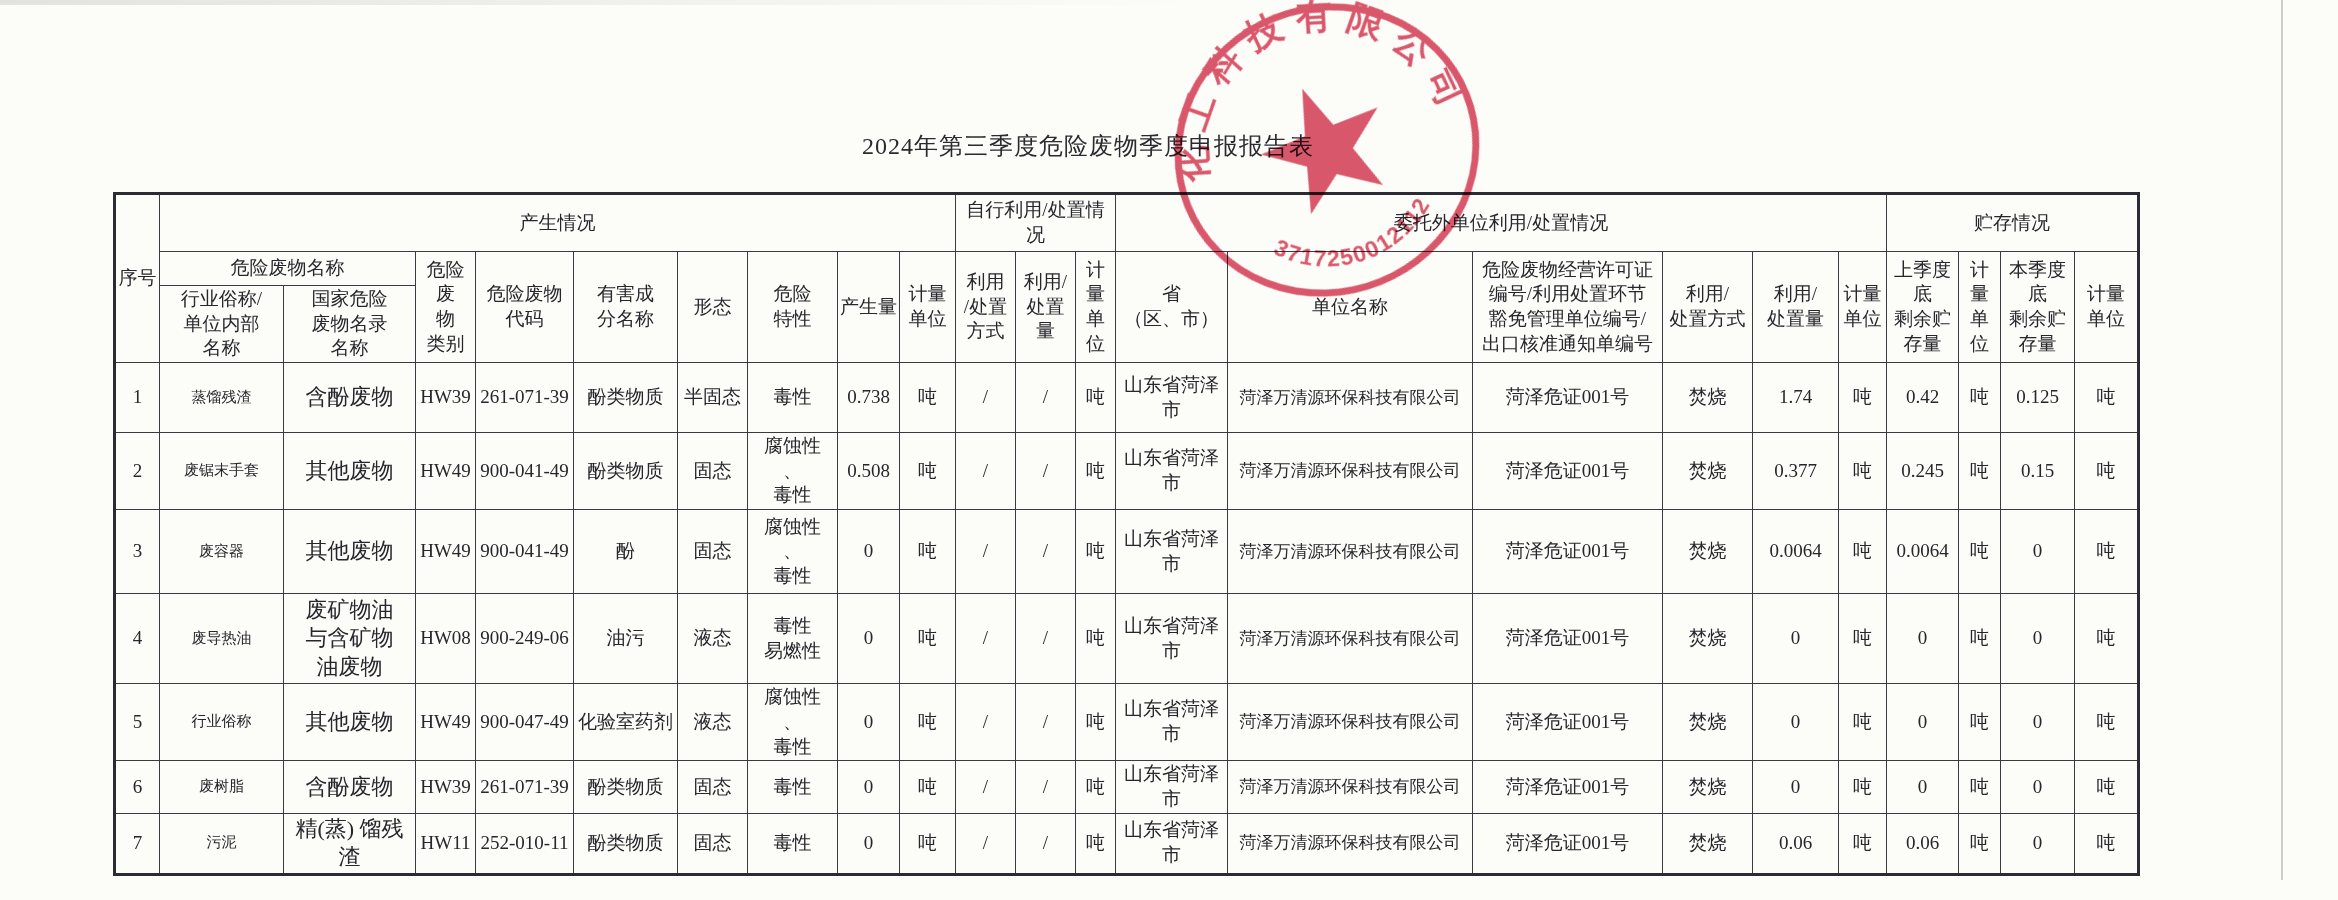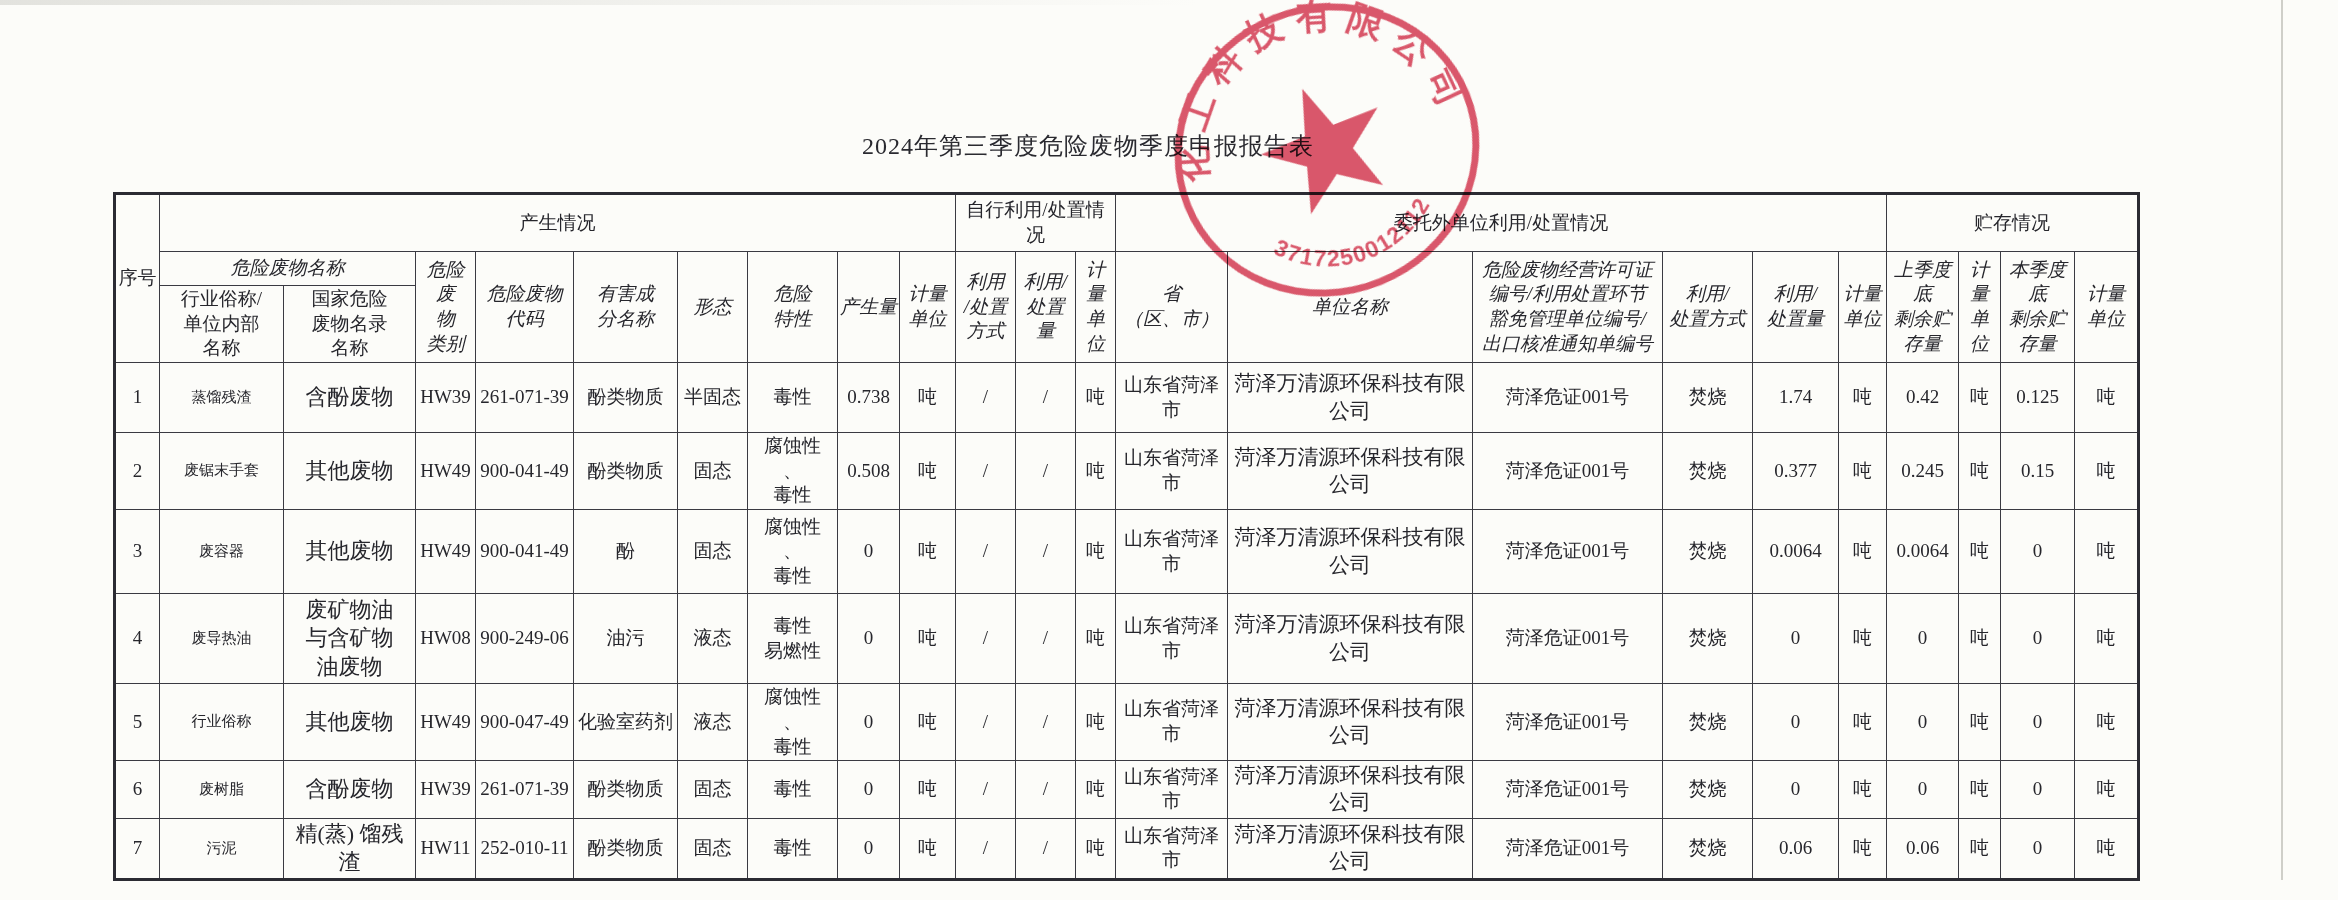--- a/index.html
+++ b/index.html
@@ -8,30 +8,30 @@
   .page{position:relative;width:2338px;height:900px;background:#fcfcf9;}
   .title{position:absolute;left:862px;top:130px;font-size:24px;letter-spacing:1px;
          color:#2a2a30;white-space:nowrap;}
   .tablewrap{position:absolute;left:113px;top:192px;}
   table{border-collapse:collapse;table-layout:fixed;width:2024px;}
   td,th{border:1.5px solid #3a3a42;padding:1px 2px;text-align:center;vertical-align:middle;
         font-weight:normal;font-size:19px;line-height:1.3;white-space:pre-line;
         overflow:hidden;color:#26262c;}
   table{border:3px solid #2b2b33;}
   thead tr:nth-child(1){height:58px;}
-  thead tr:nth-child(2){height:34px;font-style:italic;}
+  thead tr:nth-child(2){height:34px;}
   thead tr:nth-child(3){height:62px;}
   tbody tr:nth-child(1){height:70px;}
   tbody tr:nth-child(2){height:77px;}
   tbody tr:nth-child(3){height:84px;}
   tbody tr:nth-child(4){height:90px;}
   tbody tr:nth-child(5){height:76px;}
   tbody tr:nth-child(6){height:48px;}
   tbody tr:nth-child(7){height:38px;}
-  tbody td:nth-child(15){font-size:21px;}
+  tbody td:nth-child(15){font-size:17px;}
   tbody td:nth-child(2){font-size:15px;}
   tbody td:nth-child(3){font-size:22px;}
   
   .stamp{position:absolute;left:1137px;top:-30px;width:380px;height:360px;
          transform:rotate(-22deg);mix-blend-mode:multiply;opacity:.92;filter:blur(.3px);}
   .stamp-arc{font-size:36px;fill:#d94a60;letter-spacing:12px;font-weight:bold;
              font-family:"Liberation Sans","DejaVu Sans",sans-serif;}
   .stamp-num{font-size:23px;fill:#d94a60;letter-spacing:1.5px;font-weight:bold;
              font-family:"Liberation Sans","DejaVu Sans",sans-serif;}
   .scan-line-right{position:absolute;left:2281px;top:0;width:2px;height:880px;

